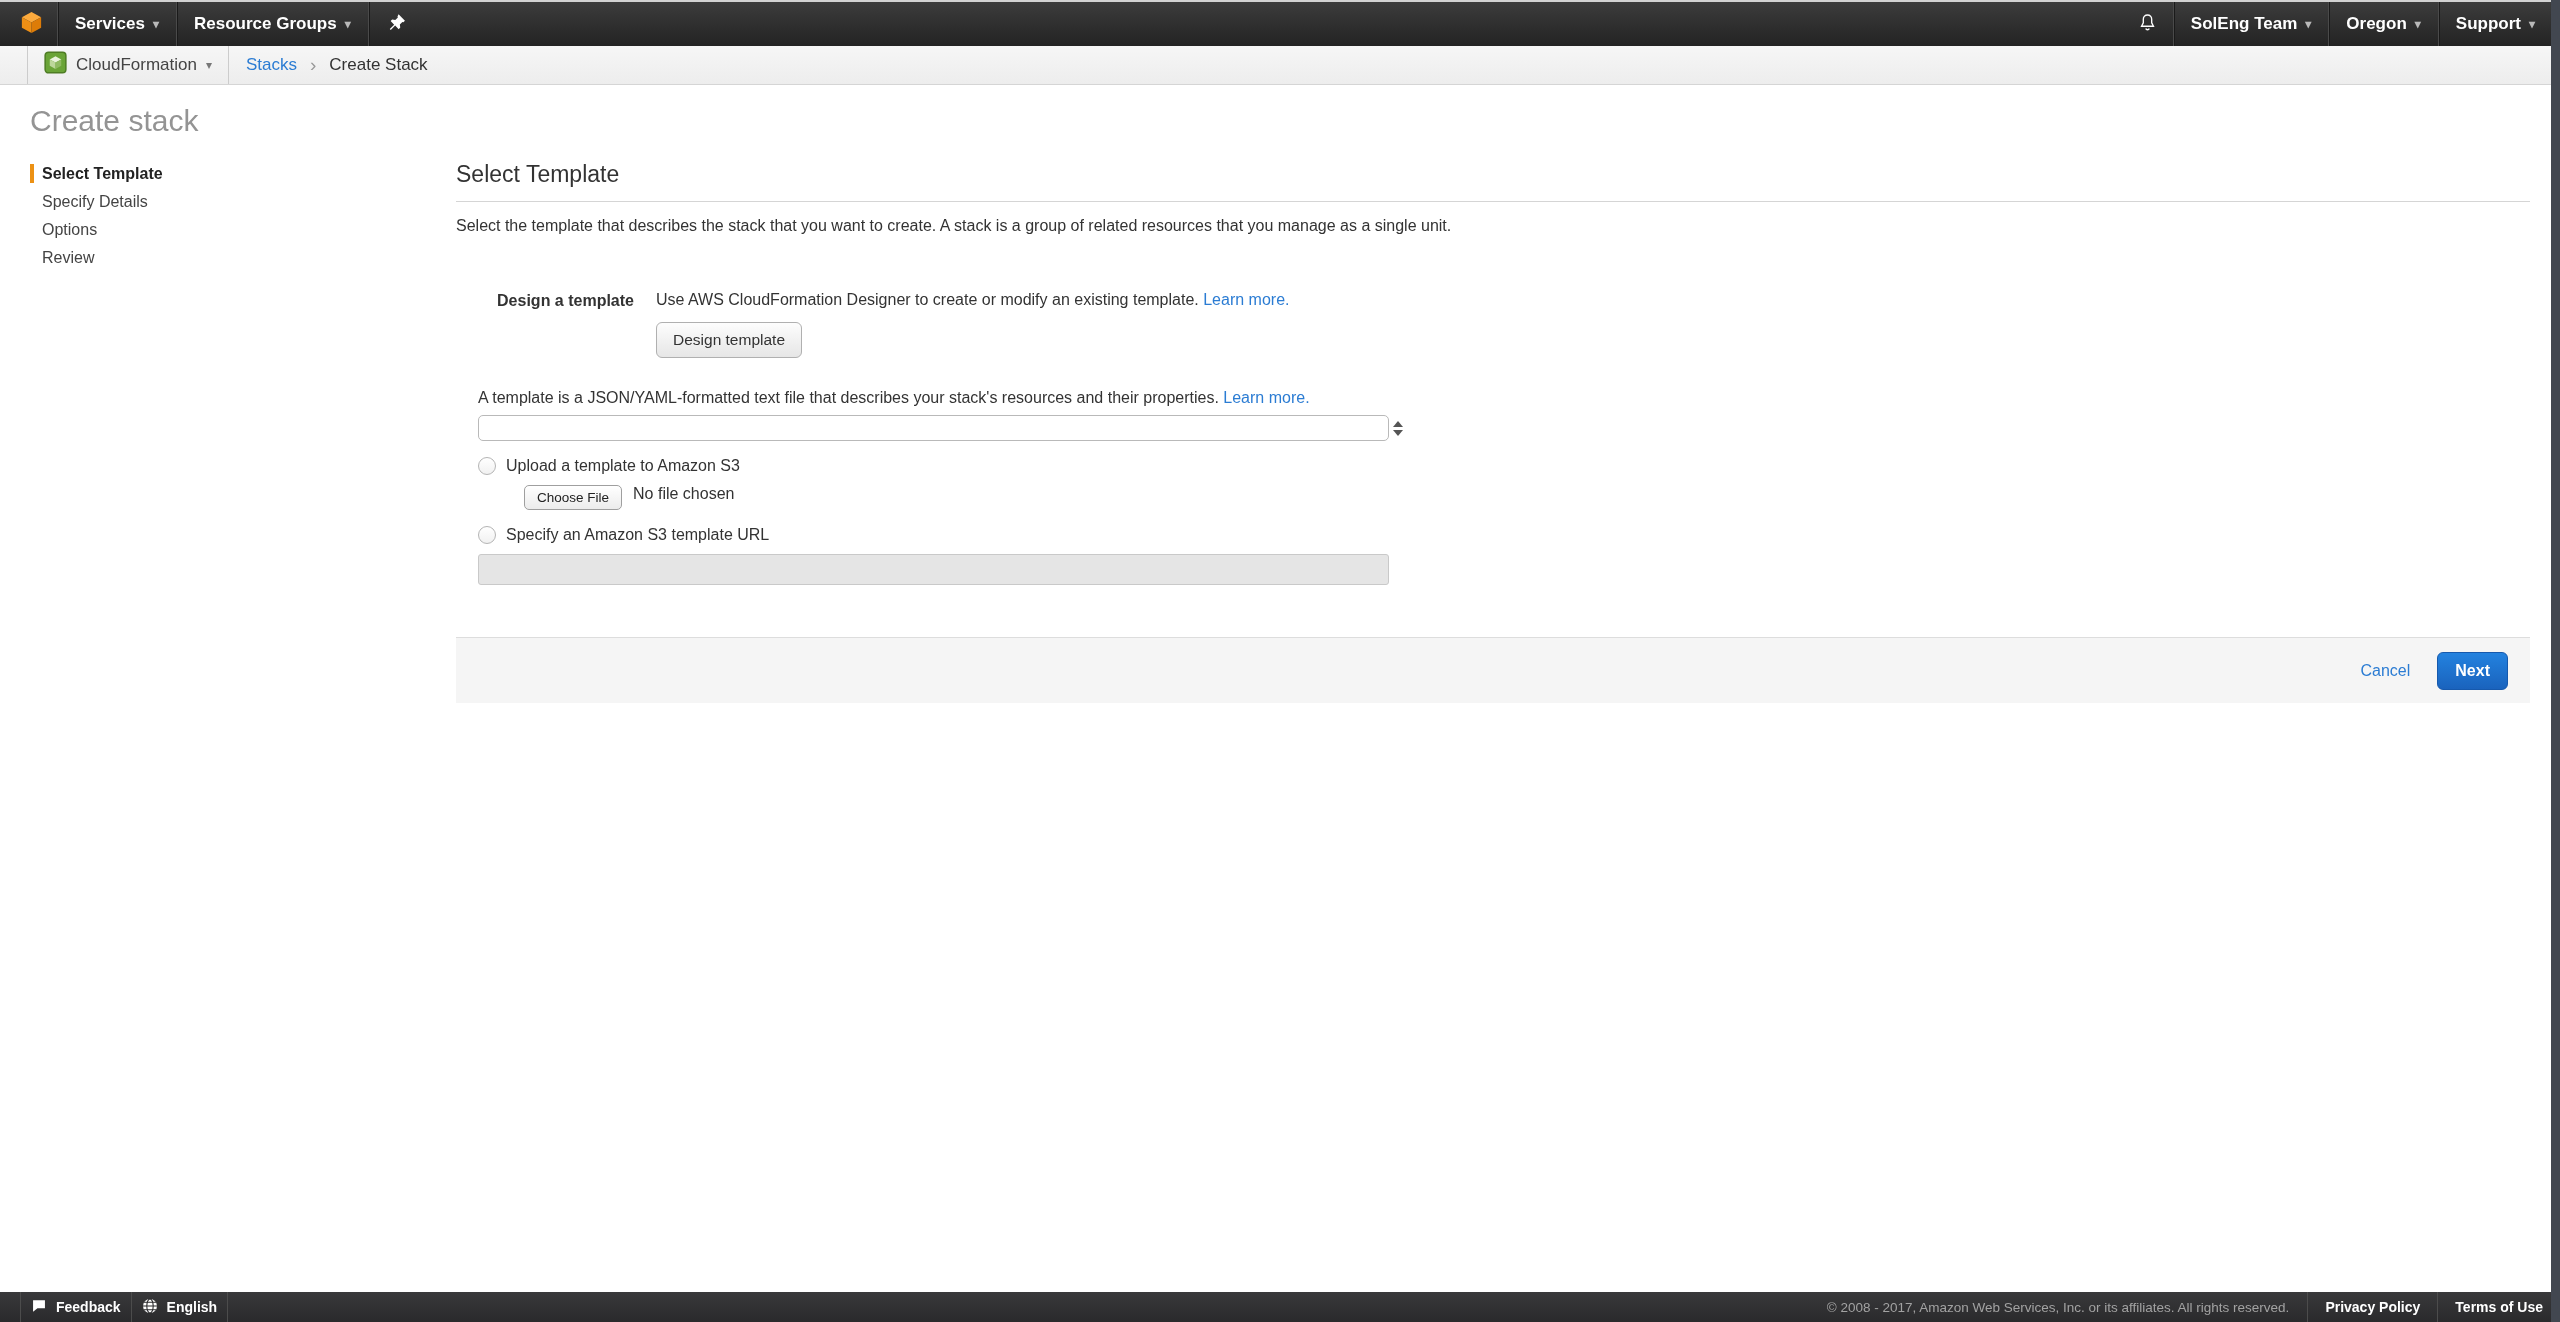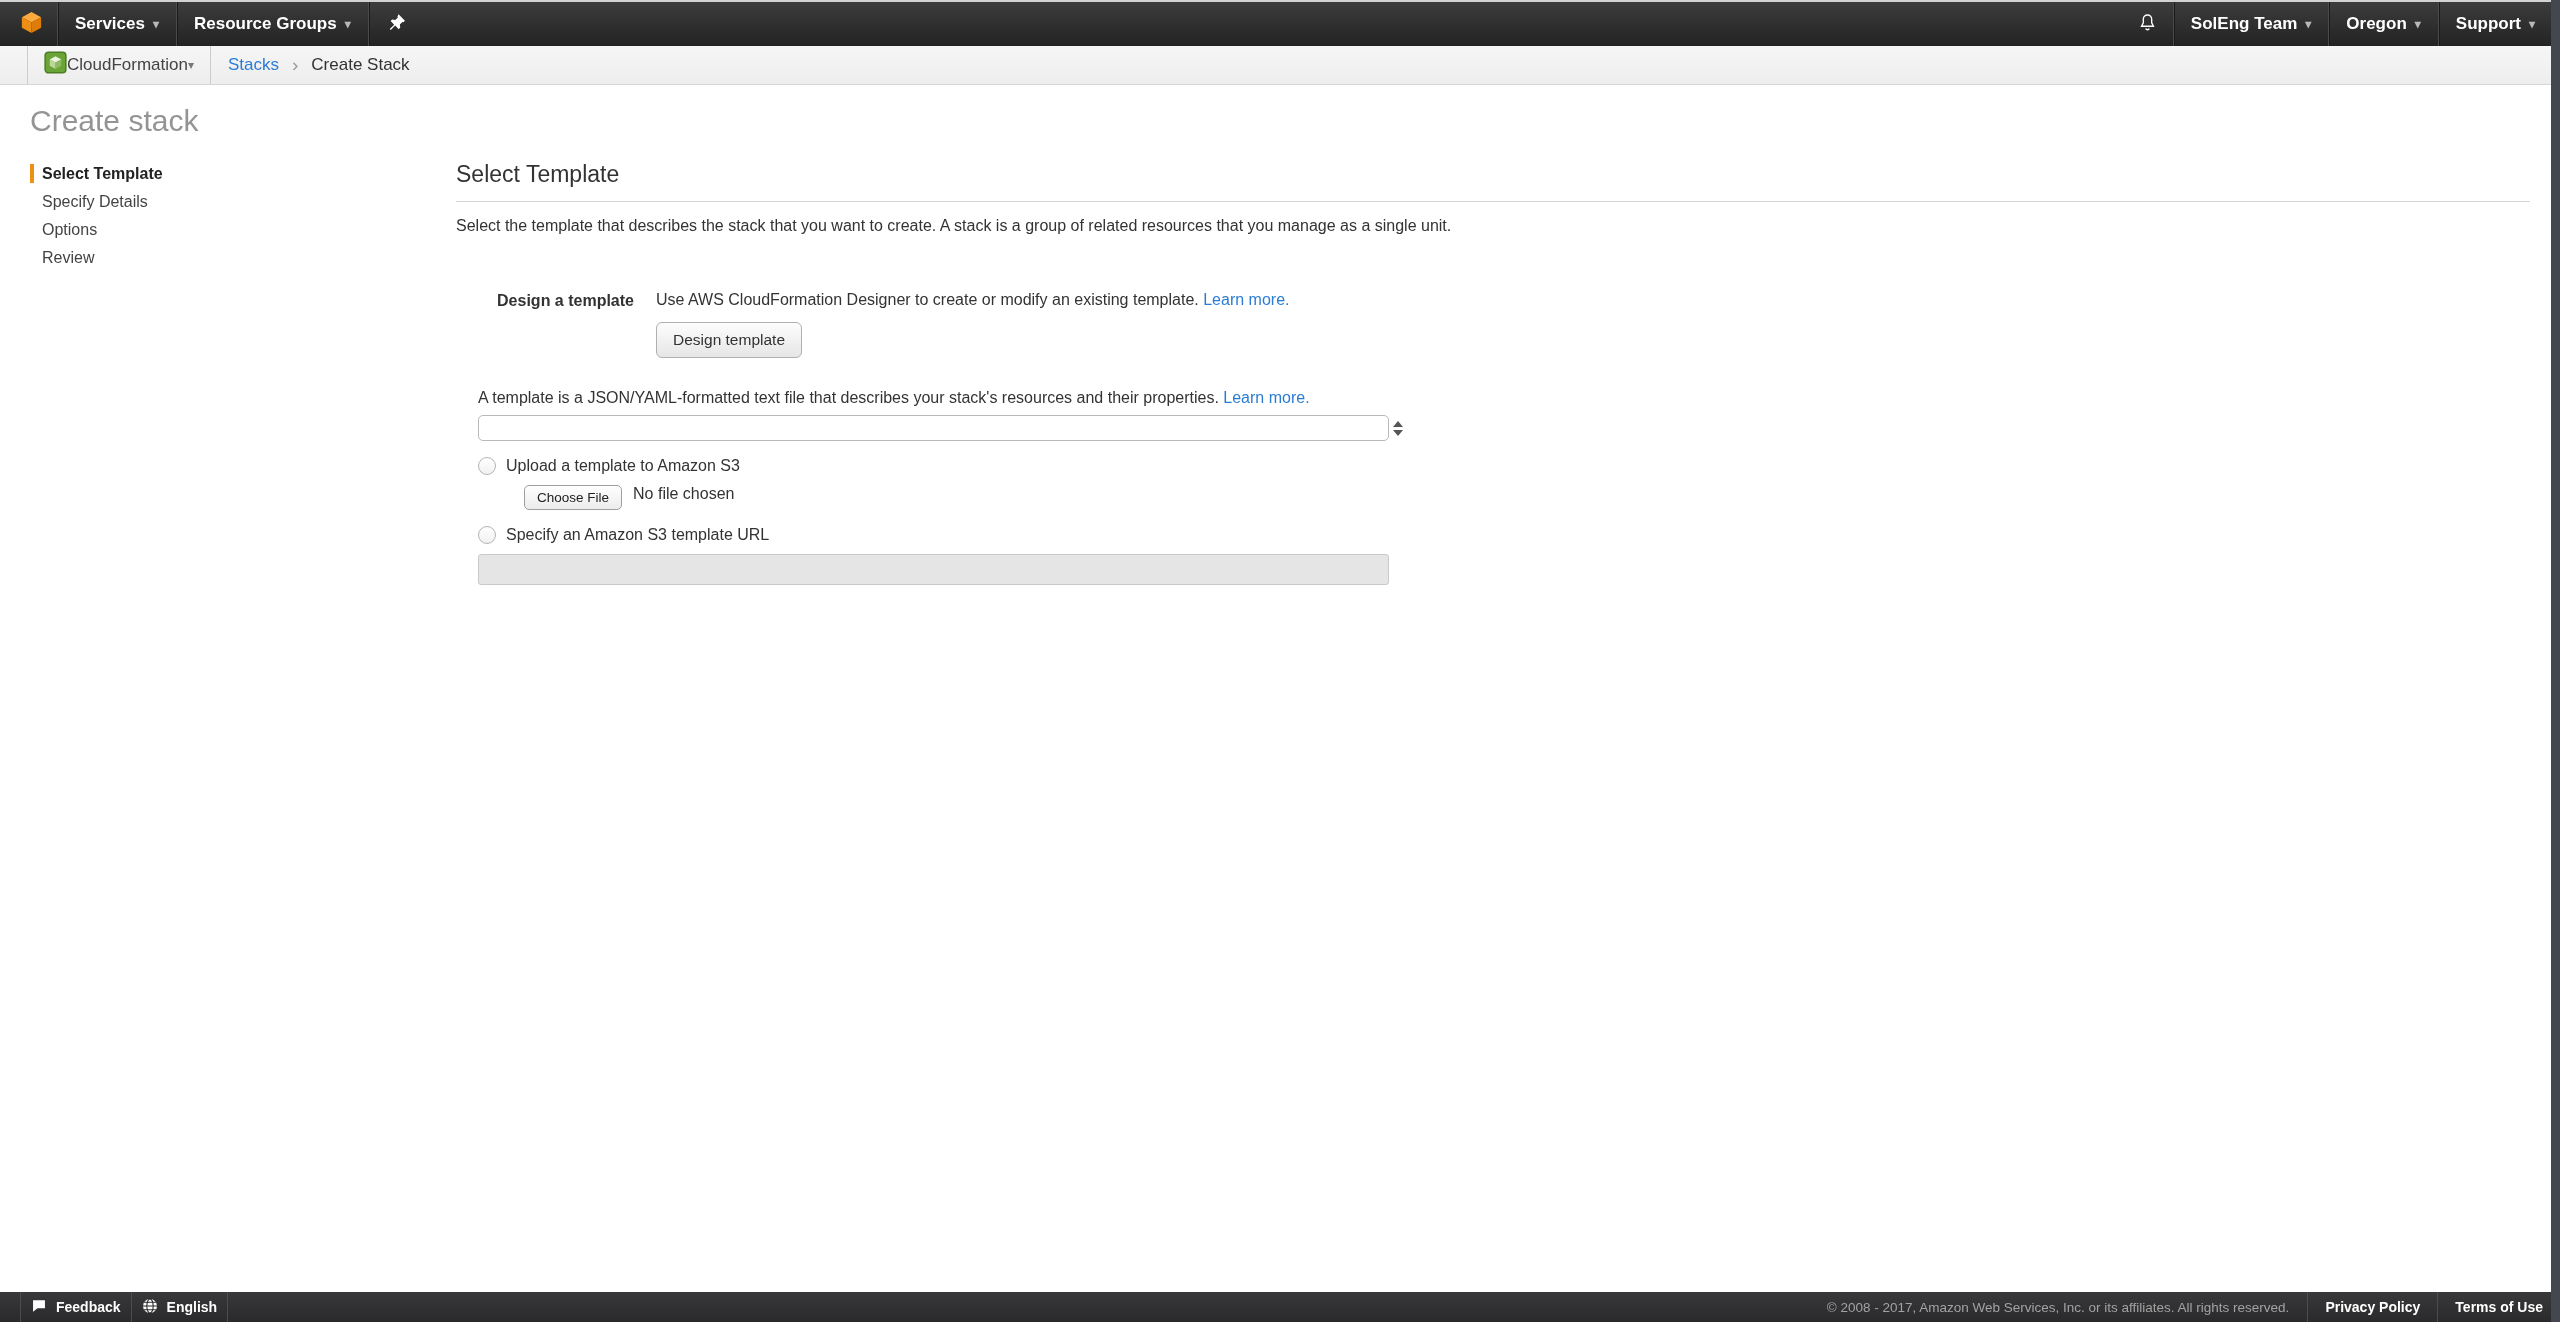--- a/index.html
+++ b/index.html
@@ -17,21 +17,21 @@
   .chev{font-size:12px;color:#b9b9b9;line-height:1;}
   .chev::after{content:"▾";}
   .logo-box{padding:0 15px 0 21px;display:flex;align-items:center;height:100%;cursor:pointer;}
   .pin-box{padding:0 20px;display:flex;align-items:center;height:100%;cursor:pointer;}
   .bell-box{padding:0 16px;display:flex;align-items:center;height:100%;cursor:pointer;}
 
   
   #breadcrumb{height:39px;background:linear-gradient(#f6f6f6,#ededed);
     border-bottom:1px solid #d5d5d5;display:flex;align-items:center;font-size:17px;}
   .bc-gap{width:28px;height:100%;border-right:1px solid #ccc;}
-  .bc-service{display:flex;align-items:center;padding:0 16px;height:100%;cursor:pointer;color:#444;}
+  .bc-service{display:flex;align-items:center;gap:9px;padding:0 16px;height:100%;cursor:pointer;color:#444;}
   .bc-service .chev{color:#777;}
   .bc-div{width:1px;height:100%;background:#ccc;}
   .bc-link{color:#2b7cd3;margin-left:17px;cursor:pointer;}
   .bc-sep{color:#999;font-size:19px;margin:0 13px;}
   .bc-sep::after{content:"›";}
   .bc-current{color:#333;}
 
   
   #page-title{position:absolute;left:30px;top:104px;font-size:30px;color:#949494;}
   #sidebar{position:absolute;left:30px;top:164px;font-size:16px;}
@@ -225,20 +225,24 @@
       </div>
 
       <div class="radio-row">
         <div class="radio off"></div>
         <span class="radio-label">Specify an Amazon S3 template URL</span>
       </div>
       <input class="url-input" type="text" value="" style="">
     </div>
   </div>
 
+  <div class="action-bar">
+    <span class="cancel-link">Cancel</span>
+    <button class="next-btn">Next</button>
+  </div>
 </div>
 
 <div id="footer">
   <div class="f-seg">
     <span>
       <svg width="16" height="15" viewBox="0 0 24 24" fill="#fff">
         <path d="M2.5 3.5h19v13H9.5l-7 5.5v-18.5z"></path>
       </svg>
     </span>
     <span>Feedback</span>

